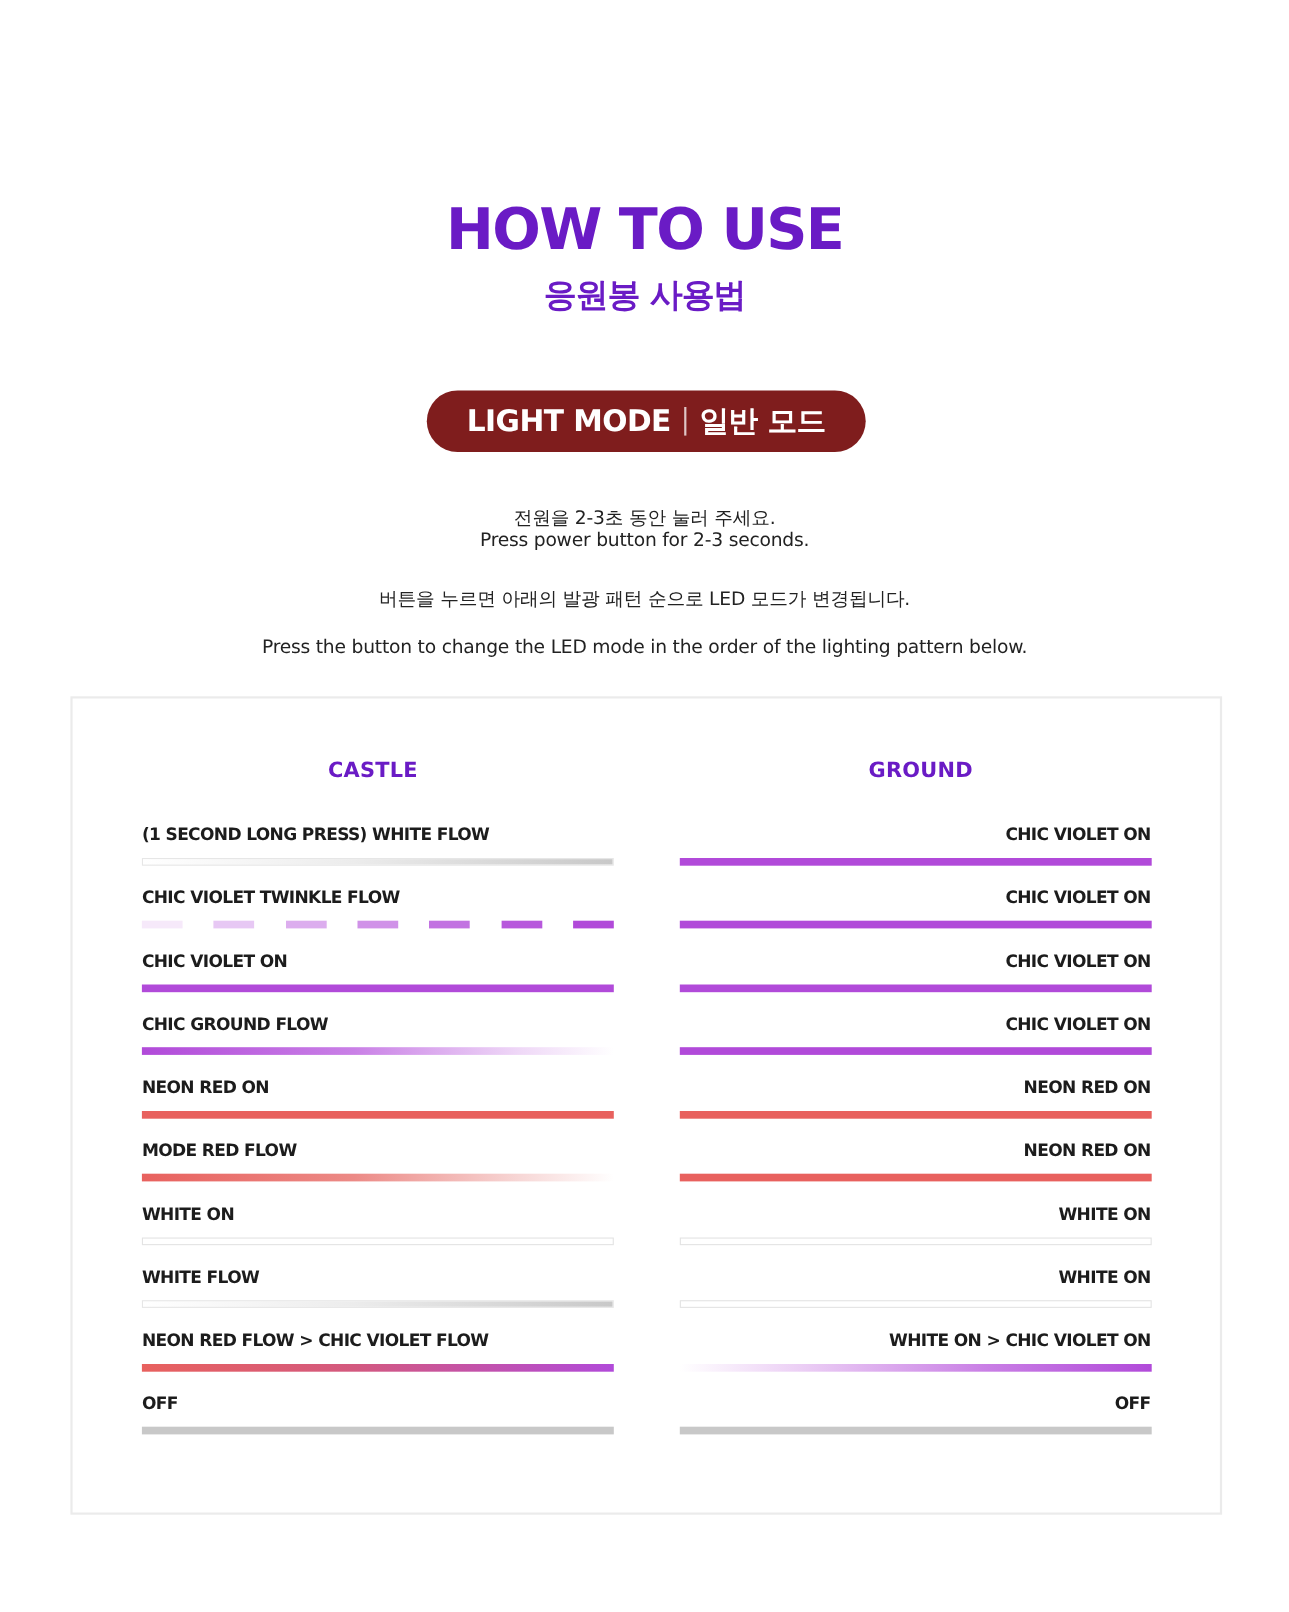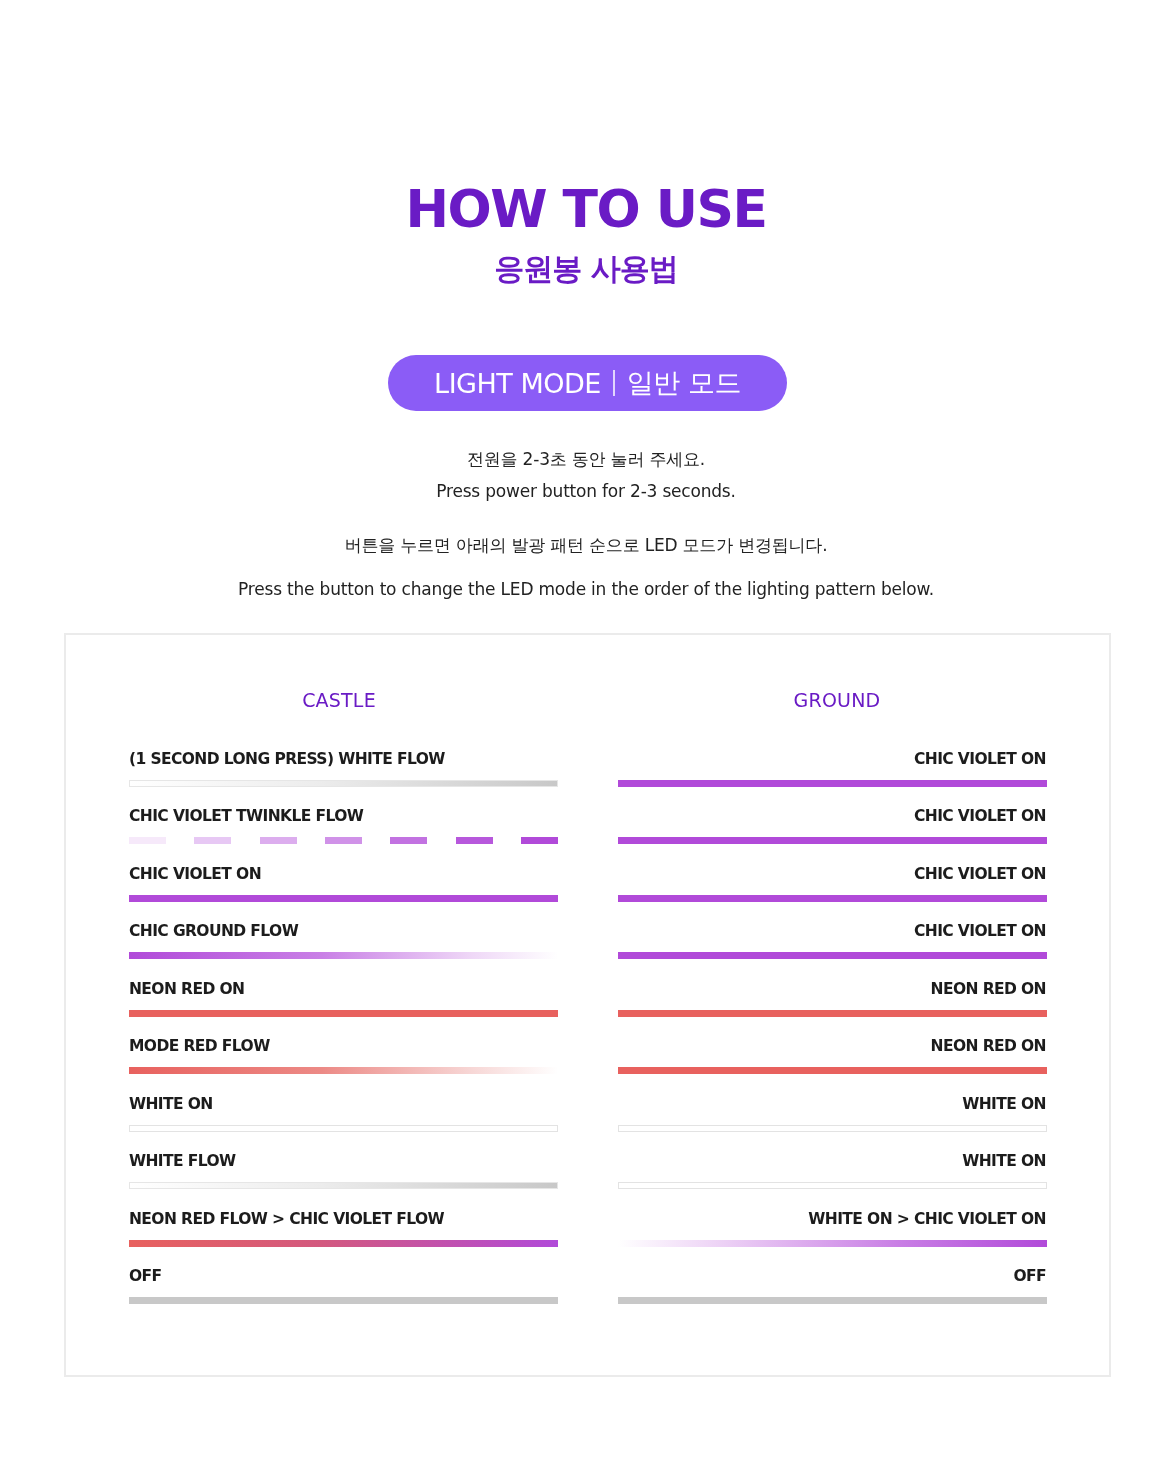--- a/index.html
+++ b/index.html
@@ -10,38 +10,38 @@
     position: absolute; left: 0; width: 1172px; top: 178px; text-align: center;
     font-family: "DejaVu Sans", sans-serif; font-weight: 900; font-size: 52px;
     letter-spacing: -1.5px; color: #6a1bc5; line-height: 62px;
   }
   .subtitle {
     position: absolute; left: 0; width: 1172px; top: 249px; text-align: center;
     font-weight: 700; font-size: 30px; color: #6a1bc5; line-height: 40px; letter-spacing: -1px;
   }
   .pill {
     position: absolute; left: 388px; top: 355px; width: 399px; height: 56px;
-    background: #8b5cf6; border-radius: 28px;
+    background: #7f1d1d; border-radius: 28px;
     display: flex; align-items: center; justify-content: center; gap: 12px;
-    color: #ffffff; font-weight: 400; font-size: 27px; letter-spacing: -0.5px;
+    color: #ffffff; font-weight: 700; font-size: 27px; letter-spacing: -0.5px;
   }
   .pill .sep { width: 2px; height: 26px; background: rgba(255,255,255,0.75); }
 
   .instr {
     position: absolute; left: 0; width: 1172px; text-align: center;
     font-size: 17px; color: #222; line-height: 22px; letter-spacing: -0.2px;
   }
 
   .card {
     position: absolute; left: 64px; top: 633px; width: 1047px; height: 744px;
     border: 2px solid #ebebeb; background: #ffffff;
   }
   .col-title {
     position: absolute; top: 689px; width: 430px; text-align: center;
-    font-weight: 400; font-size: 19px; color: #6a1bc5; letter-spacing: 0.2px;
+    font-weight: 700; font-size: 19px; color: #6a1bc5; letter-spacing: 0.2px;
   }
   .row-label {
     position: absolute; font-size: 15.5px; font-weight: 700; color: #1c1c1c;
     letter-spacing: -0.6px; line-height: 20px; white-space: nowrap; text-align: center;
   }
   .row-label.left { left: 129px; }
   .row-label.right { right: 126px; text-align: right; }
   .bar {
     position: absolute; height: 7px; width: 429px;
   }
@@ -64,21 +64,21 @@
 
 <div class="title">HOW TO USE</div>
 <div class="subtitle">응원봉 사용법</div>
 
 <div class="pill">
   <span>LIGHT MODE</span>
   <span class="sep"></span>
   <span>일반 모드</span>
 </div>
 
-<div class="instr" style="top:448px;">전원을 2-3초 동안 눌러 주세요.</div>
+<div class="instr" style="top:460px;">전원을 2-3초 동안 눌러 주세요.</div>
 <div class="instr" style="top:480px;">Press power button for 2-3 seconds.</div>
 <div class="instr" style="top:534px;">버튼을 누르면 아래의 발광 패턴 순으로 LED 모드가 변경됩니다.</div>
 <div class="instr" style="top:566px;margin-top:12px;">Press the button to change the LED mode in the order of the lighting pattern below.</div>
 
 <div class="card"></div>
 
 <div class="col-title" style="left:124px;">CASTLE</div>
 <div class="col-title" style="left:622px;">GROUND</div>
 
 <div id="castle-rows">

